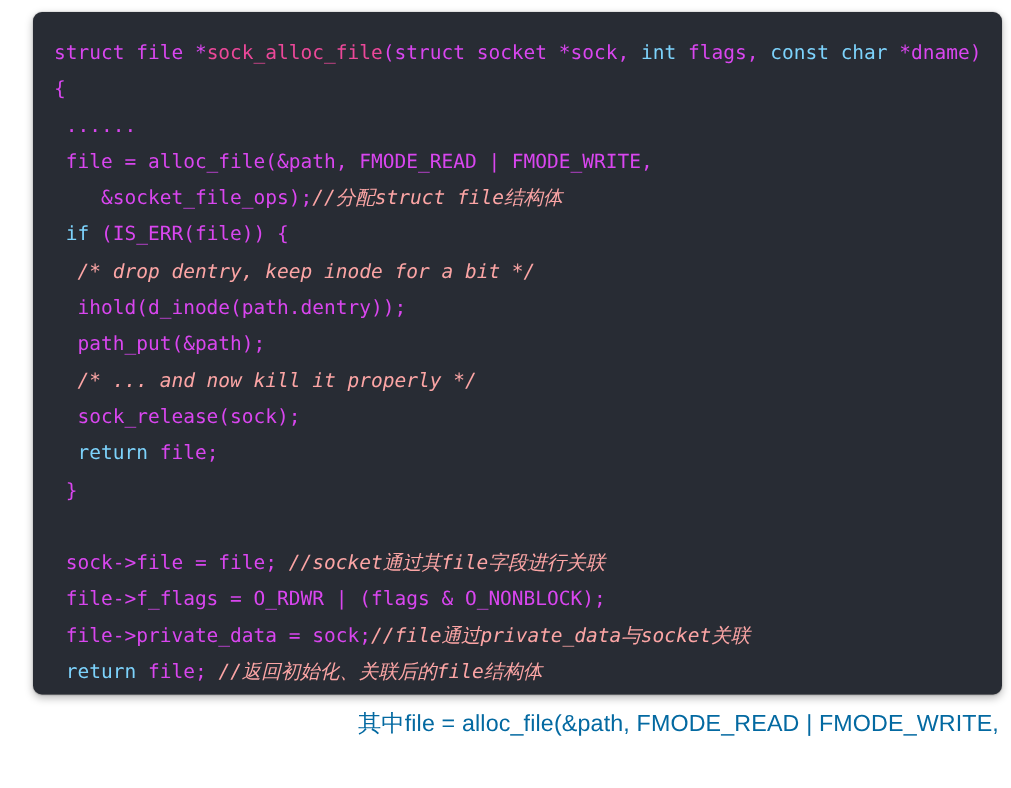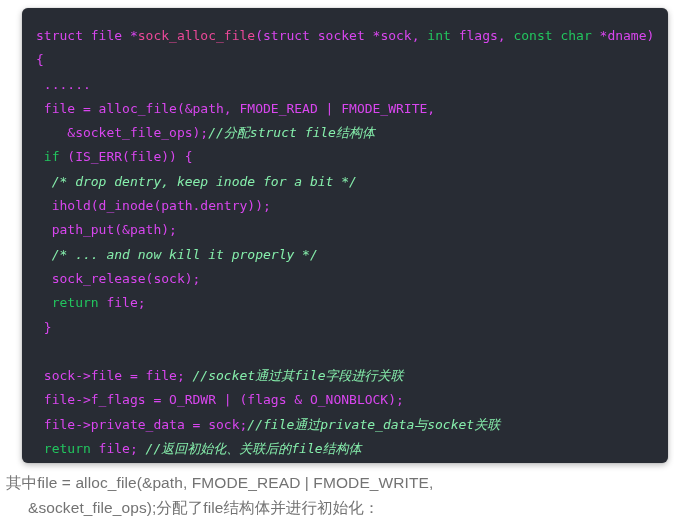--- a/index.html
+++ b/index.html
@@ -39,23 +39,23 @@
     color: #abb2bf;
     white-space: pre;
     letter-spacing: 0px;
   }
   .ln {
     height: 24.3px;
     white-space: pre;
   }
   .ln.blank { }
 
-  .tok-kw  { color: #22c55e; }
+  .tok-kw  { color: #7dd3fc; }
   .tok-fn  { color: #ec4899; }
-  .tok-cm  { color: #86efac; font-style: italic; }
+  .tok-cm  { color: #fca5a5; font-style: italic; }
   .tok-tx  { color: #d946ef; }
 
   
   #caption {
     position: absolute;
     left: 6px;
     top: 470px;
     width: 660px;
     color: #1f2329;
     font-family: "Liberation Sans", sans-serif;
@@ -66,16 +66,15 @@
   .cap-line { white-space: pre; }
   .cap-line.indent { padding-left: 22px; }
 </style>
 </head>
 <body>
 
 <div id="code-block">
   <div id="code-lines"><div class="ln"><span class="tok-tx">struct file *</span><span class="tok-fn">sock_alloc_file</span><span class="tok-tx">(struct socket *sock, </span><span class="tok-kw">int</span><span class="tok-tx"> flags, </span><span class="tok-kw">const</span><span class="tok-tx"> </span><span class="tok-kw">char</span><span class="tok-tx"> *dname)</span></div><div class="ln"><span class="tok-tx">{</span></div><div class="ln"><span class="tok-tx"> ......</span></div><div class="ln"><span class="tok-tx"> file = alloc_file(&amp;path, FMODE_READ | FMODE_WRITE,</span></div><div class="ln"><span class="tok-tx">    &amp;socket_file_ops);</span><span class="tok-cm">//分配struct file结构体</span></div><div class="ln"><span class="tok-tx"> </span><span class="tok-kw">if</span><span class="tok-tx"> (IS_ERR(file)) {</span></div><div class="ln"><span class="tok-tx">  </span><span class="tok-cm">/* drop dentry, keep inode for a bit */</span></div><div class="ln"><span class="tok-tx">  ihold(d_inode(path.dentry));</span></div><div class="ln"><span class="tok-tx">  path_put(&amp;path);</span></div><div class="ln"><span class="tok-tx">  </span><span class="tok-cm">/* ... and now kill it properly */</span></div><div class="ln"><span class="tok-tx">  sock_release(sock);</span></div><div class="ln"><span class="tok-tx">  </span><span class="tok-kw">return</span><span class="tok-tx"> file;</span></div><div class="ln"><span class="tok-tx"> }</span></div><div class="ln blank"><span class="tok-tx"></span></div><div class="ln"><span class="tok-tx"> sock-&gt;file = file; </span><span class="tok-cm">//socket通过其file字段进行关联</span></div><div class="ln"><span class="tok-tx"> file-&gt;f_flags = O_RDWR | (flags &amp; O_NONBLOCK);</span></div><div class="ln"><span class="tok-tx"> file-&gt;private_data = sock;</span><span class="tok-cm">//file通过private_data与socket关联</span></div><div class="ln"><span class="tok-tx"> </span><span class="tok-kw">return</span><span class="tok-tx"> file; </span><span class="tok-cm">//返回初始化、关联后的file结构体</span></div><div class="ln"></div></div>
 </div>
 
-<div id="caption" style="color: #737373;">
+<div id="caption" style="color: #0369a1; text-align: right;">
     <div class="cap-line">其中file = alloc_file(&amp;path, FMODE_READ | FMODE_WRITE,</div>
-    <div class="cap-line indent">&amp;socket_file_ops);分配了file结构体并进行初始化：</div>
   </div>
 
 </body></html>

